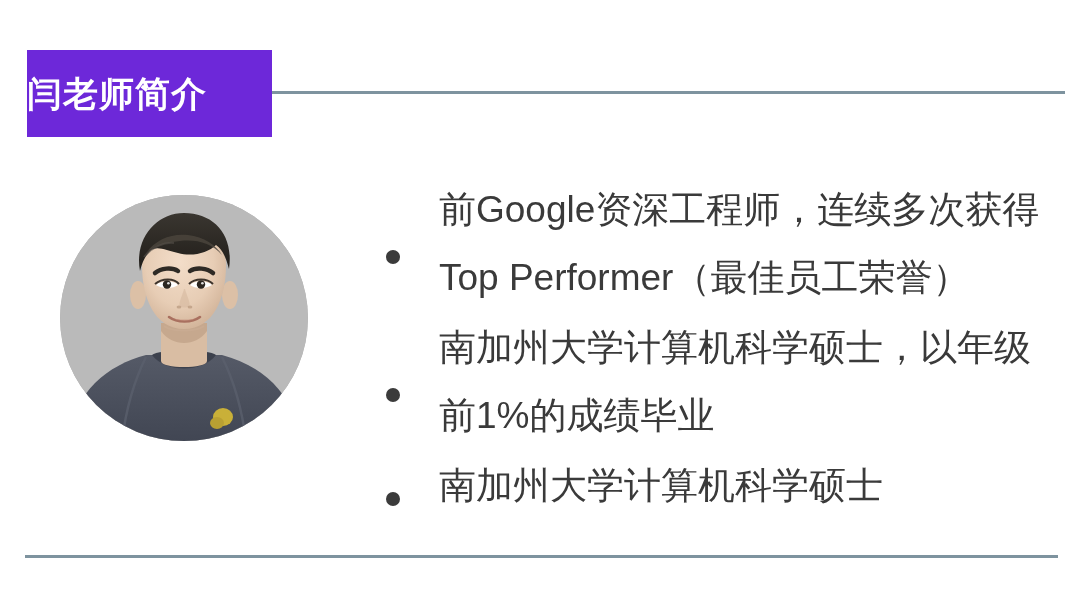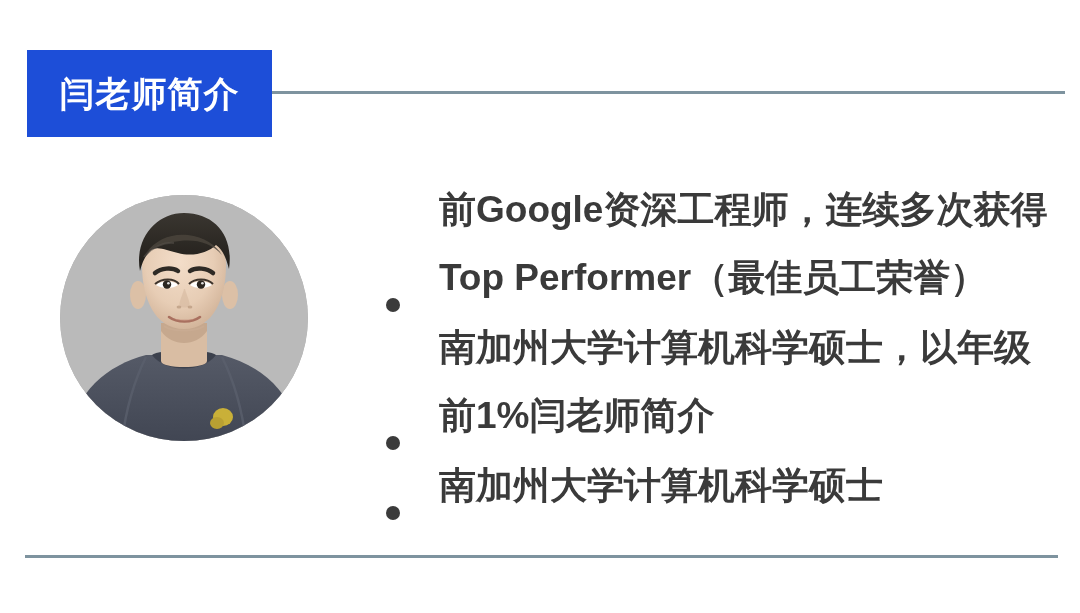--- a/index.html
+++ b/index.html
@@ -30,24 +30,24 @@
     width: 1080px;
     height: 150px;
   }
 
   .title-badge {
     position: absolute;
     left: 27px;
     top: 50px;
     width: 245px;
     height: 87px;
-    background: #1d4ed8;
+    background: #6d28d9;
     display: flex;
     align-items: center;
-    justify-content: center;
+    justify-content: flex-start;
     box-sizing: border-box;
   }
 
   .title-badge-text {
     color: #ffffff;
     font-size: 35px;
     font-weight: bold;
     letter-spacing: 1px;
     line-height: 1;
     white-space: nowrap;
@@ -84,23 +84,22 @@
   
   .bio-list {
     position: absolute;
     left: 386px;
     top: 176px;
     width: 676px;
   }
 
   .bio-item {
     display: flex;
-    align-items: flex-end;
+    align-items: center;
     margin-bottom: 2px;
-    font-weight: bold;
   }
 
   .bio-bullet {
     flex: 0 0 auto;
     width: 14px;
     height: 14px;
     border-radius: 50%;
     background: #3b3b3b;
     margin-top: 25px;
     margin-right: 39px;
@@ -213,21 +212,21 @@
     </svg>
   </div>
 
   <div class="bio-list">
     <div class="bio-item">
       <span class="bio-bullet"></span>
       <span class="bio-text">前Google资深工程师，连续多次获得 Top Performer（最佳员工荣誉）</span>
     </div>
     <div class="bio-item">
       <span class="bio-bullet"></span>
-      <span class="bio-text">南加州大学计算机科学硕士，以年级前1%闫老师简介</span>
+      <span class="bio-text">南加州大学计算机科学硕士，以年级前1%的成绩毕业</span>
     </div>
     <div class="bio-item">
       <span class="bio-bullet"></span>
       <span class="bio-text">南加州大学计算机科学硕士</span>
     </div>
   </div>
 
   <div class="footer-rule"></div>
 
 </div>

